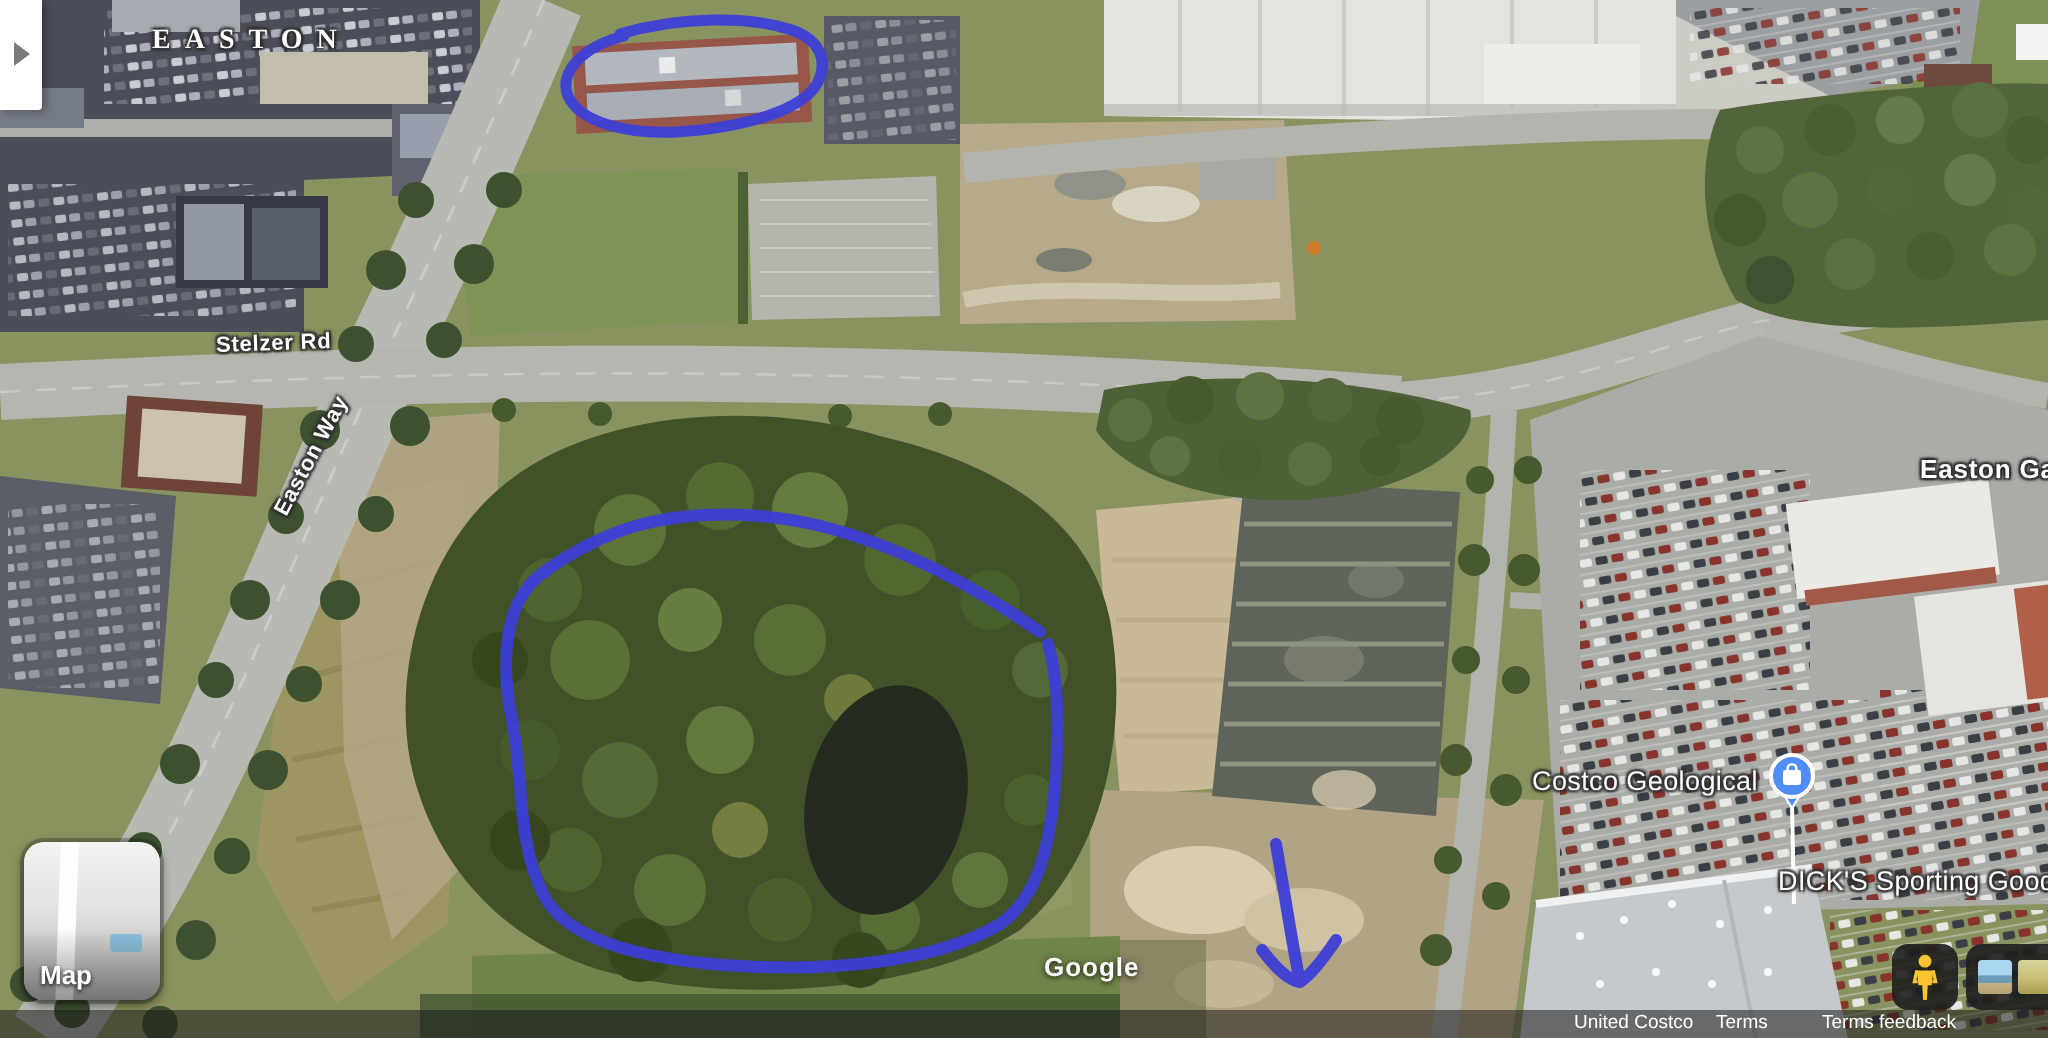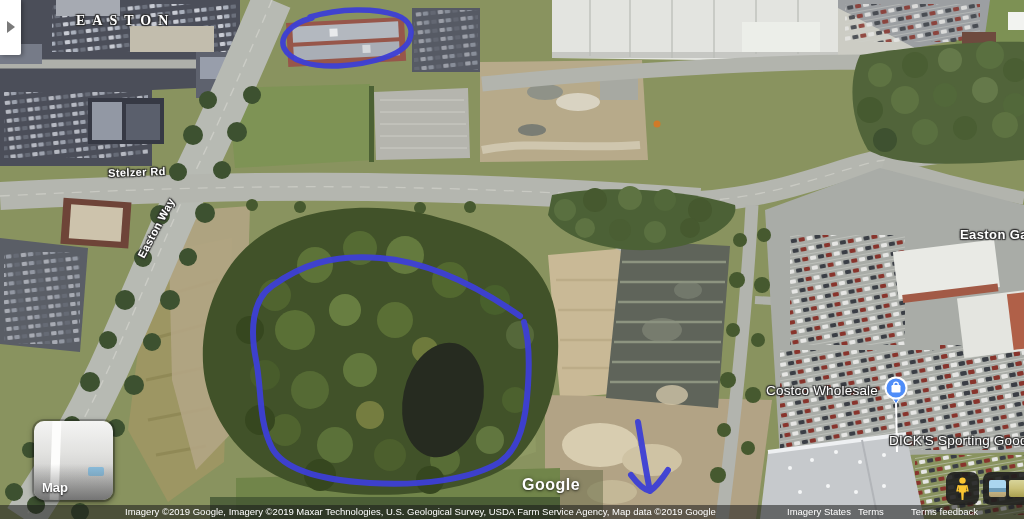--- a/index.html
+++ b/index.html
@@ -17,38 +17,38 @@
                 0 0 3px rgba(0,0,0,.45);
   }
   .area-label{font-weight:bold;font-size:14px;letter-spacing:7px;font-family:Liberation Serif, serif;}
   .area-label2{font-weight:bold;font-size:13px;letter-spacing:.4px;}
   .road-label{font-size:11px;font-weight:bold;letter-spacing:.4px;}
   .poi-label{font-size:13.5px;letter-spacing:.2px;}
 
   
   .watermark{
     position:absolute;left:522px;top:476px;z-index:5;
-    font-size:16px;font-weight:bold;color:#fff;letter-spacing:.5px;
+    font-size:13px;font-weight:bold;color:#fff;letter-spacing:.5px;
     text-shadow:0 1px 2px rgba(0,0,0,.55),0 0 4px rgba(0,0,0,.4);
   }
 
   
   .panel-edge{
     position:absolute;left:0;top:0;width:21px;height:55px;background:#fff;z-index:6;
     box-shadow:2px 1px 4px rgba(0,0,0,.3);border-radius:0 0 2px 0;cursor:pointer;
   }
   .panel-edge .tri{
     position:absolute;left:7px;top:21px;width:0;height:0;
     border-top:6px solid transparent;border-bottom:6px solid transparent;
     border-left:8px solid #7a7a7a;
   }
 
   
   .map-toggle{
-    position:absolute;left:34px;top:421px;width:79px;height:79px;z-index:6;cursor:pointer;
+    position:absolute;left:12px;top:421px;width:68px;height:79px;z-index:6;cursor:pointer;
     border-radius:10px;overflow:hidden;
     box-shadow:0 0 0 2px rgba(20,20,20,.25),0 2px 6px rgba(0,0,0,.6);
     background:linear-gradient(180deg,#f4f4f3 0%,#e2e2e0 40%,#b9b9b8 100%);
   }
   .map-toggle .stripe{position:absolute;left:17px;top:0;width:9px;height:100%;
     background:#fdfdfc;transform:rotate(2deg);}
   .map-toggle .water{position:absolute;right:9px;top:46px;width:16px;height:9px;
     background:#8cc0e0;border-radius:2px;}
   .map-toggle .shade{position:absolute;left:0;bottom:0;width:100%;height:45%;
     background:linear-gradient(180deg,rgba(60,60,60,0) 0%,rgba(60,60,60,.55) 100%);}
@@ -363,21 +363,21 @@
 </svg>
 
 <div class="maplabel area-label" style="left:76px;top:13px;">EASTON</div>
 
 <div class="maplabel road-label" style="left:108px;top:166px;transform:rotate(-2deg);">Stelzer Rd</div>
 
 <div class="maplabel road-label" style="left:156px;top:228px;transform:translate(-50%,-50%) rotate(-62deg);">Easton Way</div>
 
 <div class="maplabel area-label2" style="left:960px;top:227px;">Easton Ga</div>
 
-<div class="maplabel poi-label" style="left:766px;top:383px;">Costco Wholesale</div>
+<div class="maplabel poi-label" style="left:766px;top:383px;">Costco Geological</div>
 
 <div class="maplabel poi-label" style="left:889px;top:433px;">DICK'S Sporting Good</div>
 
 <div class="watermark">Google</div>
 
 <div class="panel-edge">
   <span class="tri"></span>
 </div>
 
 <div class="map-toggle">
@@ -393,18 +393,17 @@
     <path d="M3.4 8.2 h8.2 l-0.8 7.4 h-1.9 l-0.5 7.4 h-1.8 l-0.5 -7.4 h-1.9 z" fill="#fcc531"></path>
     <path d="M3.4 8.2 l-1.2 5.6 h1.6 M11.6 8.2 l1.2 5.6 h-1.6" stroke="#fcc531" stroke-width="1.6" fill="none"></path>
   </svg>
 </div>
 <div class="photos-box">
   <span class="thumb sky"></span>
   <span class="thumb field"></span>
 </div>
 
 <div class="attribution">
-  <span class="attr-imagery">Imagery ©2019 Google, Imagery ©2019 Maxar Technologies, U.S. Geological Survey, USDA Farm Service Agency, Map data ©2019 Google</span>
-  <span class="attr-region">Imagery States</span>
+  <span class="attr-region">United Costco</span>
   <span class="attr-terms">Terms</span>
   <span class="attr-feedback">Terms feedback</span>
   <span class="attr-scale">200 ft</span>
 </div>
 
 </body></html>

